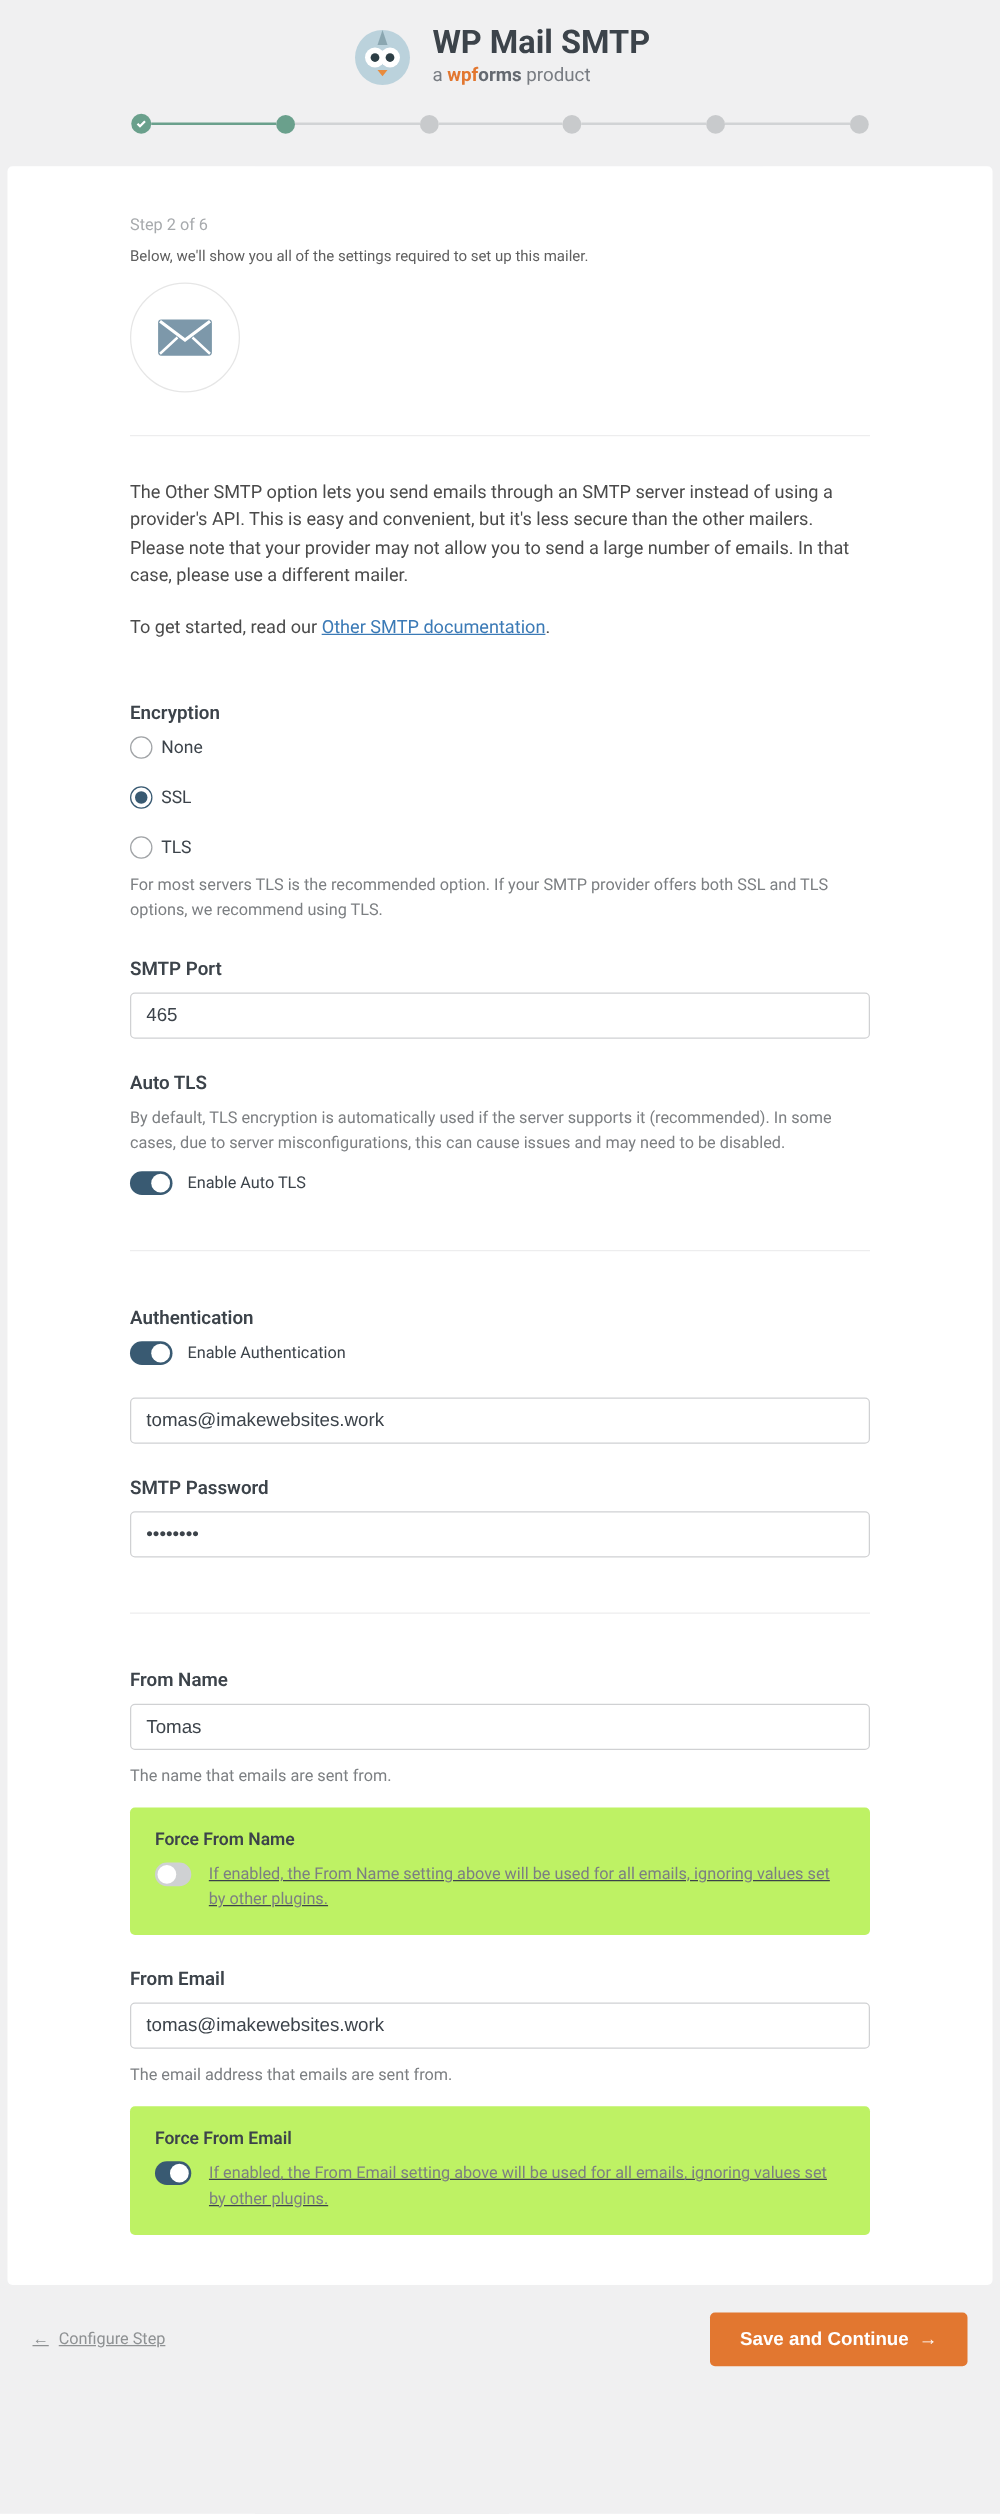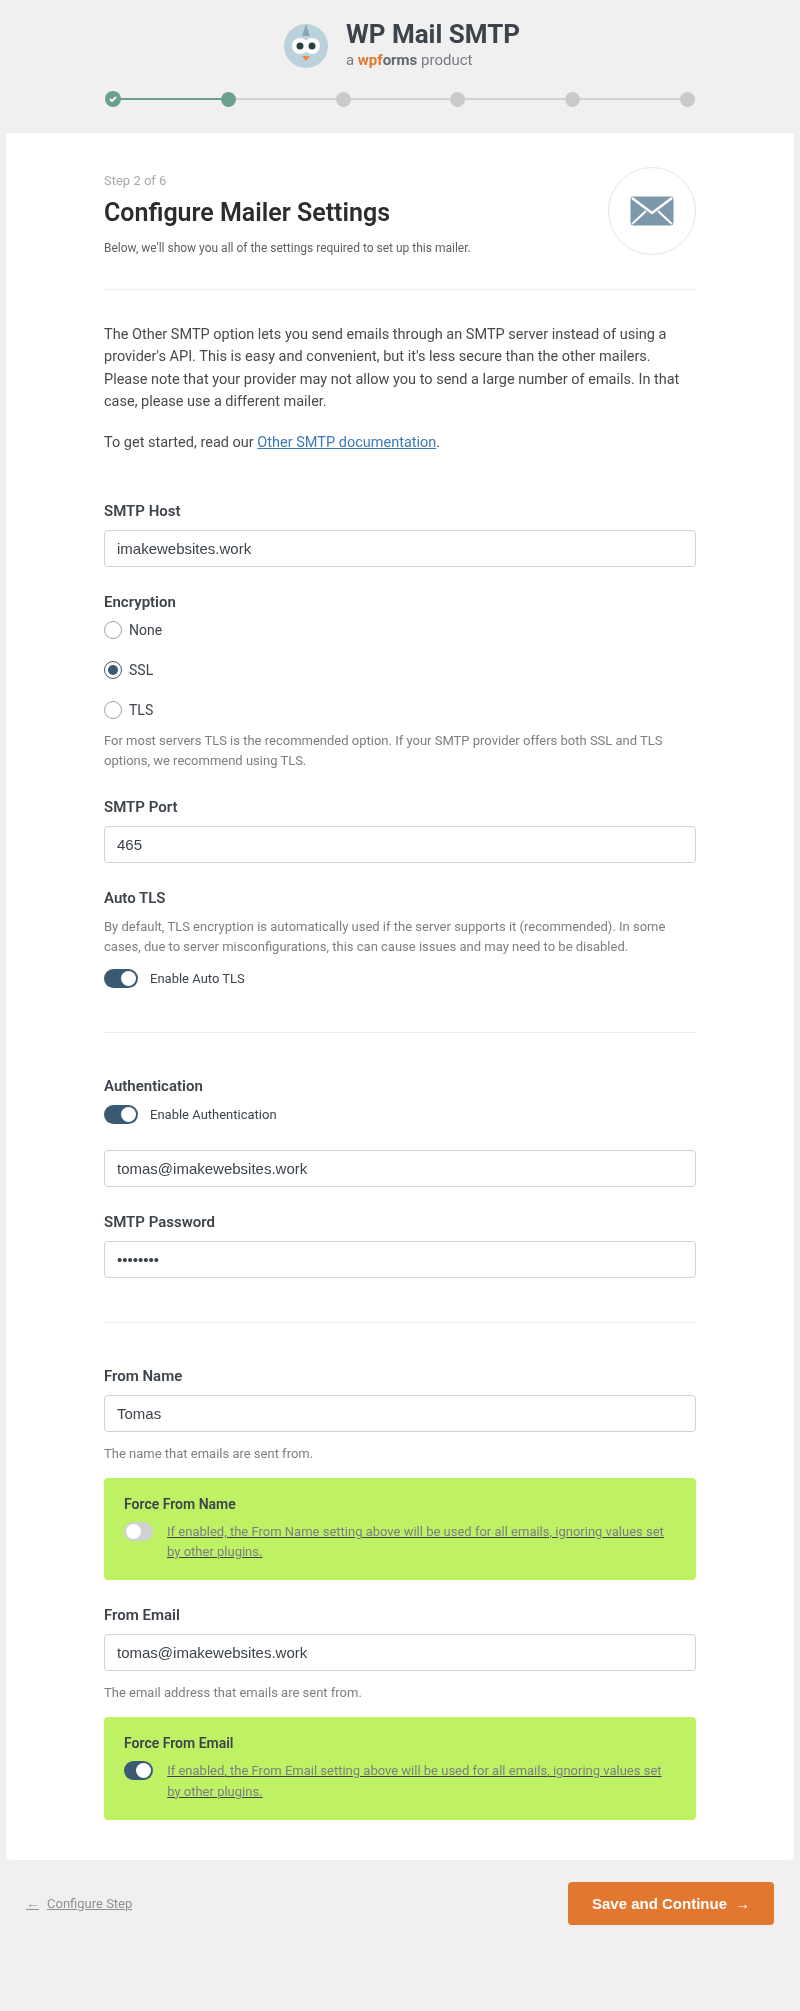--- a/index.html
+++ b/index.html
@@ -76,21 +76,21 @@
 .page-title {
   font-size: 25px;
   font-weight: 600;
   color: #2c2c2c;
   margin-bottom: 14px;
 }
 .page-subtitle {
   color: #5f5f5f;
   font-size: 12px;
 }
-.header-row { display: flex; align-items: flex-start; justify-content: space-between; gap: 20px; }
+.header-row { display: flex; align-items: flex-start; justify-content: space-between; gap: 20px; flex-direction: column; }
 .mail-icon {
   width: 88px; height: 88px;
   border: 1px solid #e6e6e6;
   border-radius: 50%;
   display: flex; align-items: center; justify-content: center;
   flex-shrink: 0;
   margin-top:-6px;
 }
 
 hr.divider {
@@ -262,21 +262,20 @@
   <div class="step"></div>
   <div class="line"></div>
   <div class="step"></div>
 </div>
 
 <div class="card">
 
   <div class="header-row">
     <div>
       <div class="step-label">Step 2 of 6</div>
-      <h1 class="page-title">Configure Mailer Settings</h1>
       <p class="page-subtitle">Below, we'll show you all of the settings required to set up this mailer.</p>
     </div>
     <div class="mail-icon">
       <svg width="44" height="30" viewBox="0 0 44 30">
         <rect x="1" y="1" width="42" height="28" rx="2" fill="#7d98aa" stroke="#7d98aa"></rect>
         <path d="M2 2 L22 17 L42 2" stroke="#fff" stroke-width="2.5" fill="none"></path>
         <path d="M2 28 L16 15 M42 28 L28 15" stroke="#fff" stroke-width="2" fill="none"></path>
       </svg>
     </div>
   </div>
@@ -285,24 +284,20 @@
 
   <div class="intro-text">
     <p>The Other SMTP option lets you send emails through an SMTP server instead of using a provider's API. This is easy and convenient, but it's less secure than the other mailers. Please note that your provider may not allow you to send a large number of emails. In that case, please use a different mailer.</p>
     <p>
       <span>To get started, read our </span><a href="#">Other SMTP documentation</a><span>.</span>
     </p>
   </div>
 
   <div style="height:30px"></div>
 
-  <div class="field-group">
-    <div class="field-label">SMTP Host</div>
-    <input class="text-input" type="text" value="imakewebsites.work" style="">
-  </div>
 
   <div class="field-group">
     <div class="field-label">Encryption</div>
     <div class="radio-row">
       <label class="radio-item">
         <span class="radio-circle"></span>
         <span>None</span>
       </label>
       <label class="radio-item">
         <span class="radio-circle checked"></span>

